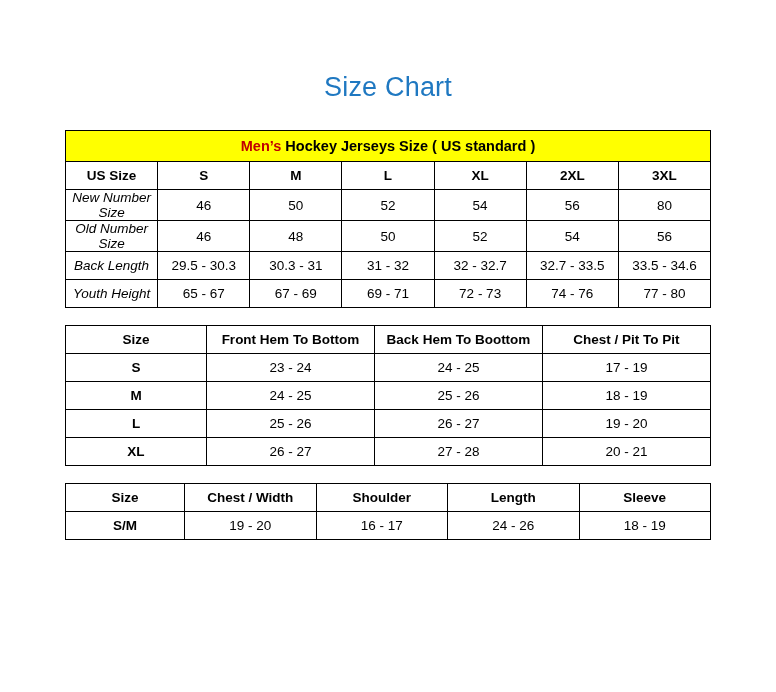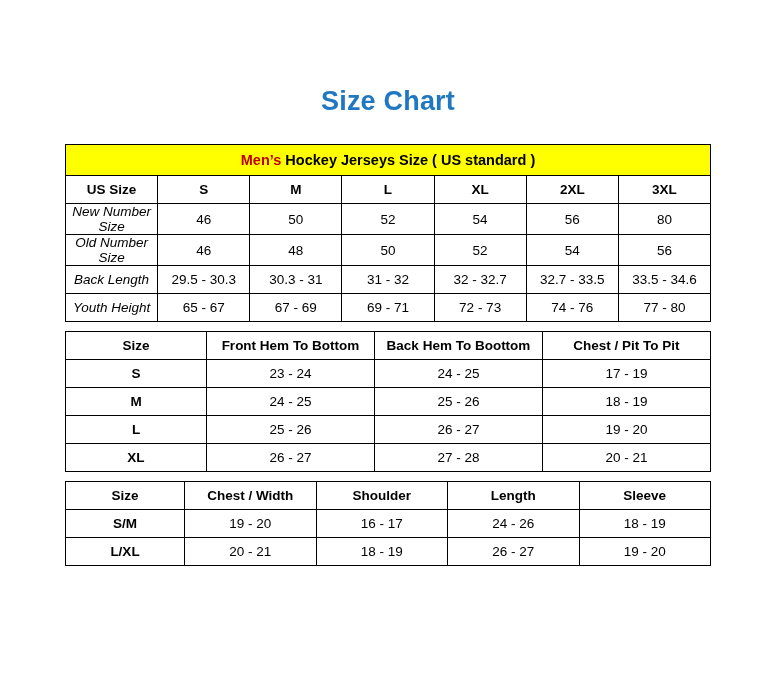--- a/index.html
+++ b/index.html
@@ -18,37 +18,37 @@
   .page {
     width: 776px;
     height: 692px;
     box-sizing: border-box;
     padding: 0;
   }
   .title {
     text-align: center;
     color: #1f78c1;
     font-size: 27px;
-    font-weight: bold;
-    margin: 16px;
+    font-weight: normal;
+    margin: 2px;
     padding-top: 68px;
     line-height: 34px;
     letter-spacing: 0.2px;
   }
   .charts {
     margin: 26px auto 0 auto;
     width: 646px;
   }
   table {
     border-collapse: collapse;
     width: 100%;
     table-layout: fixed;
   }
   table.band-table {
-    margin-bottom: 9px;
+    margin-bottom: 17px;
   }
   td, th {
     border: 1px solid #000000;
     font-size: 13.5px;
     text-align: center;
     padding: 0;
     height: 27px;
     vertical-align: middle;
     font-weight: normal;
   }
@@ -179,24 +179,17 @@
           <td class="hdr">Length</td>
           <td class="hdr">Sleeve</td>
         </tr>
         <tr>
           <td class="rowlabel-bold">S/M</td>
           <td>19 - 20</td>
           <td>16 - 17</td>
           <td>24 - 26</td>
           <td>18 - 19</td>
         </tr>
-        <tr>
-          <td class="rowlabel-bold">L/XL</td>
-          <td>20 - 21</td>
-          <td>18 - 19</td>
-          <td>26 - 27</td>
-          <td>19 - 20</td>
-        </tr>
       </tbody>
     </table>
 
   </div>
 </div>
 
 </body></html>

